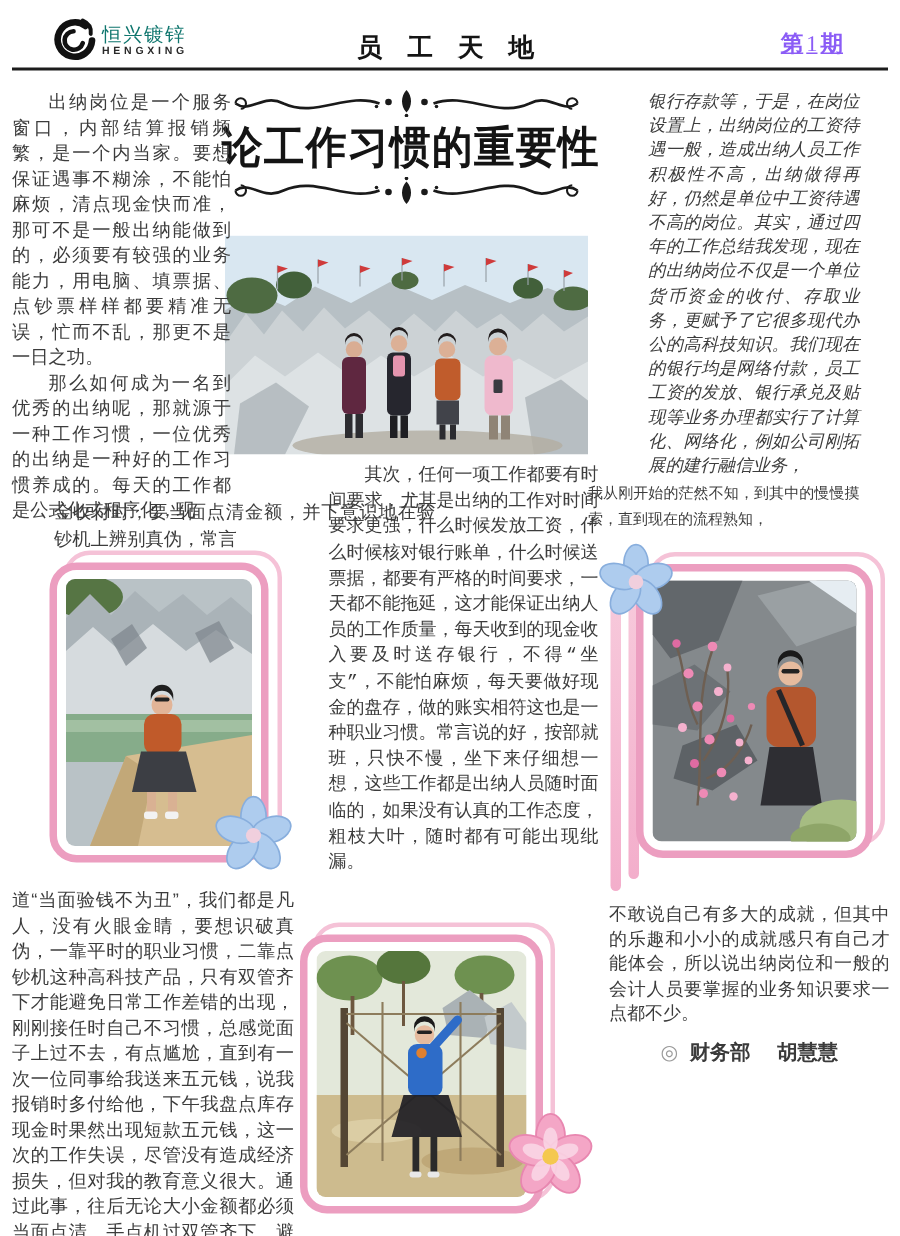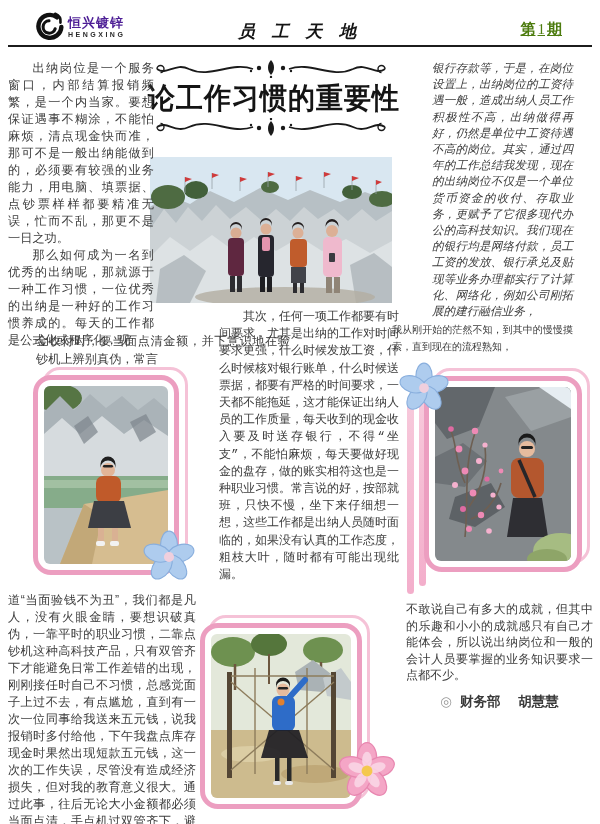--- a/index.html
+++ b/index.html
@@ -5,25 +5,25 @@
   html,body{margin:0;padding:0;background:#888;}
   .page{
     position:relative;width:600px;height:824px;background:#ffffff;
     font-family:"Liberation Sans",sans-serif;overflow:hidden;margin:0 auto;
   }
   
   .hdr-rule{position:absolute;left:8px;top:45px;width:584px;height:0;border-top:2px solid #1c1c1c;}
   .logo{position:absolute;left:34px;top:12px;display:flex;align-items:center;gap:4px;}
   .logo svg{width:30px;height:30px;}
   .logo-txt{display:flex;flex-direction:column;line-height:1;}
-  .logo-cn{font-size:13px;font-weight:bold;color:#4c1d95;letter-spacing:1px;}
+  .logo-cn{font-size:13px;font-weight:normal;color:#0f766e;letter-spacing:1px;}
   .logo-en{font-size:7px;color:#2a2a2a;letter-spacing:2.5px;margin-top:2px;font-weight:bold;}
   .masthead{position:absolute;left:0;top:20px;width:100%;text-align:center;
-    font-size:17px;font-weight:bold;color:#141414;letter-spacing:6px;font-style:italic;}
-  .issue{position:absolute;right:38px;top:20px;font-size:15px;font-weight:bold;color:#4d7c0f;text-decoration:underline;}
+    font-size:17px;font-weight:bold;color:#141414;letter-spacing:6px;}
+  .issue{position:absolute;right:38px;top:20px;font-size:15px;font-weight:bold;color:#8b5cf6;text-decoration:underline;}
   .issue .num{font-family:"Liberation Serif",serif;font-weight:400;padding:0 2px;font-size:15px;}
   
   .title-block{position:absolute;left:148px;top:58px;width:246px;}
   .title-block svg{width:240px;height:20px;display:block;margin:0 auto;}
   .main-title{font-size:27px;font-weight:900;color:#141414;letter-spacing:1px;
     transform:scaleY(1.08);margin:2px 0;white-space:nowrap;}
   
   .txt{position:absolute;color:#3c3c3c;text-align:justify;text-justify:inter-ideograph;}
   .txt p{margin:0;}
   .txt p.ind{text-indent:2em;}

